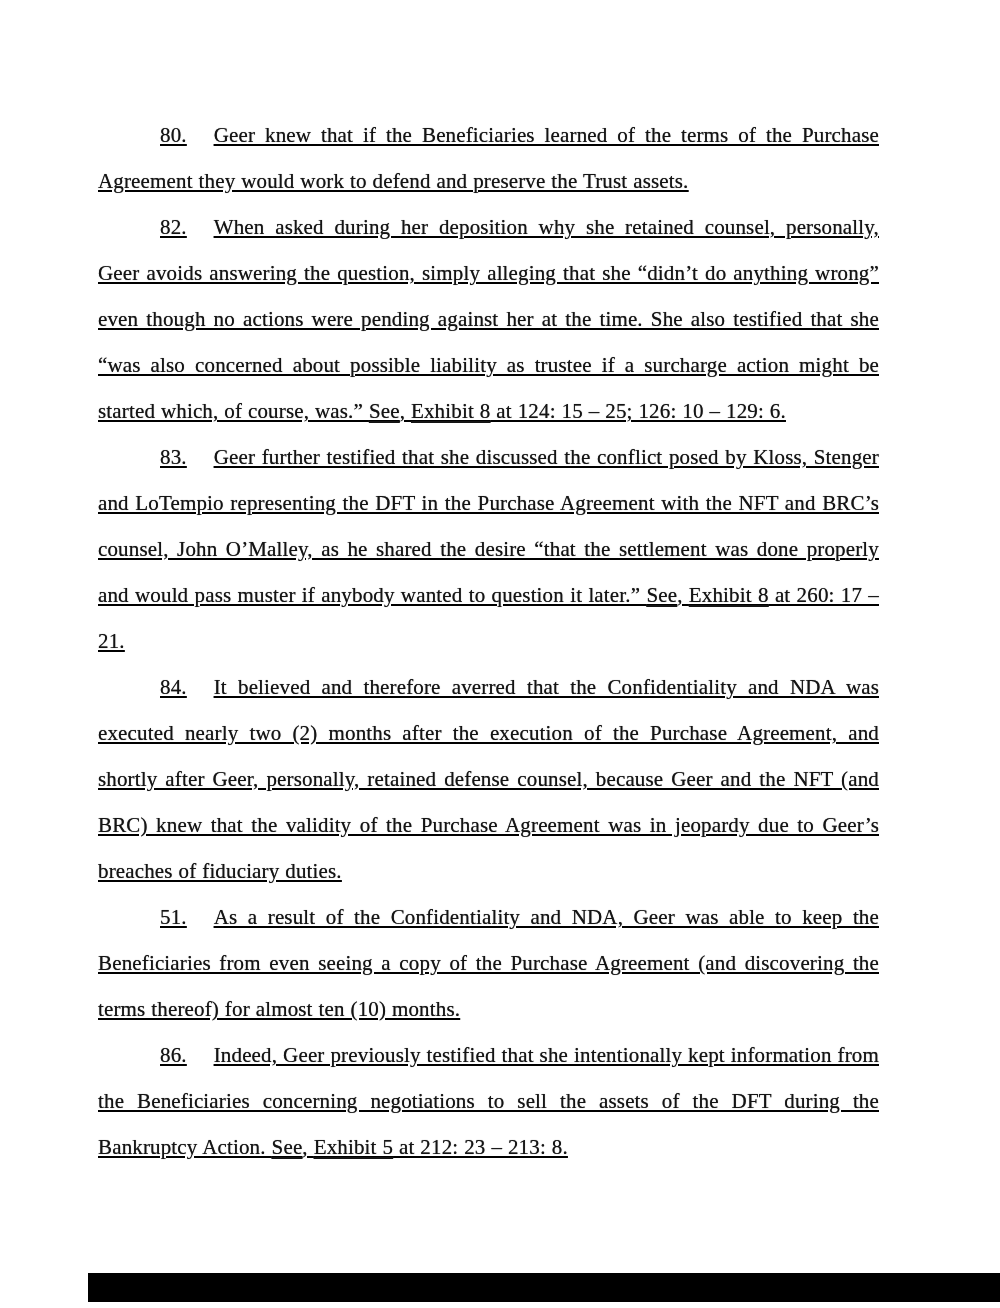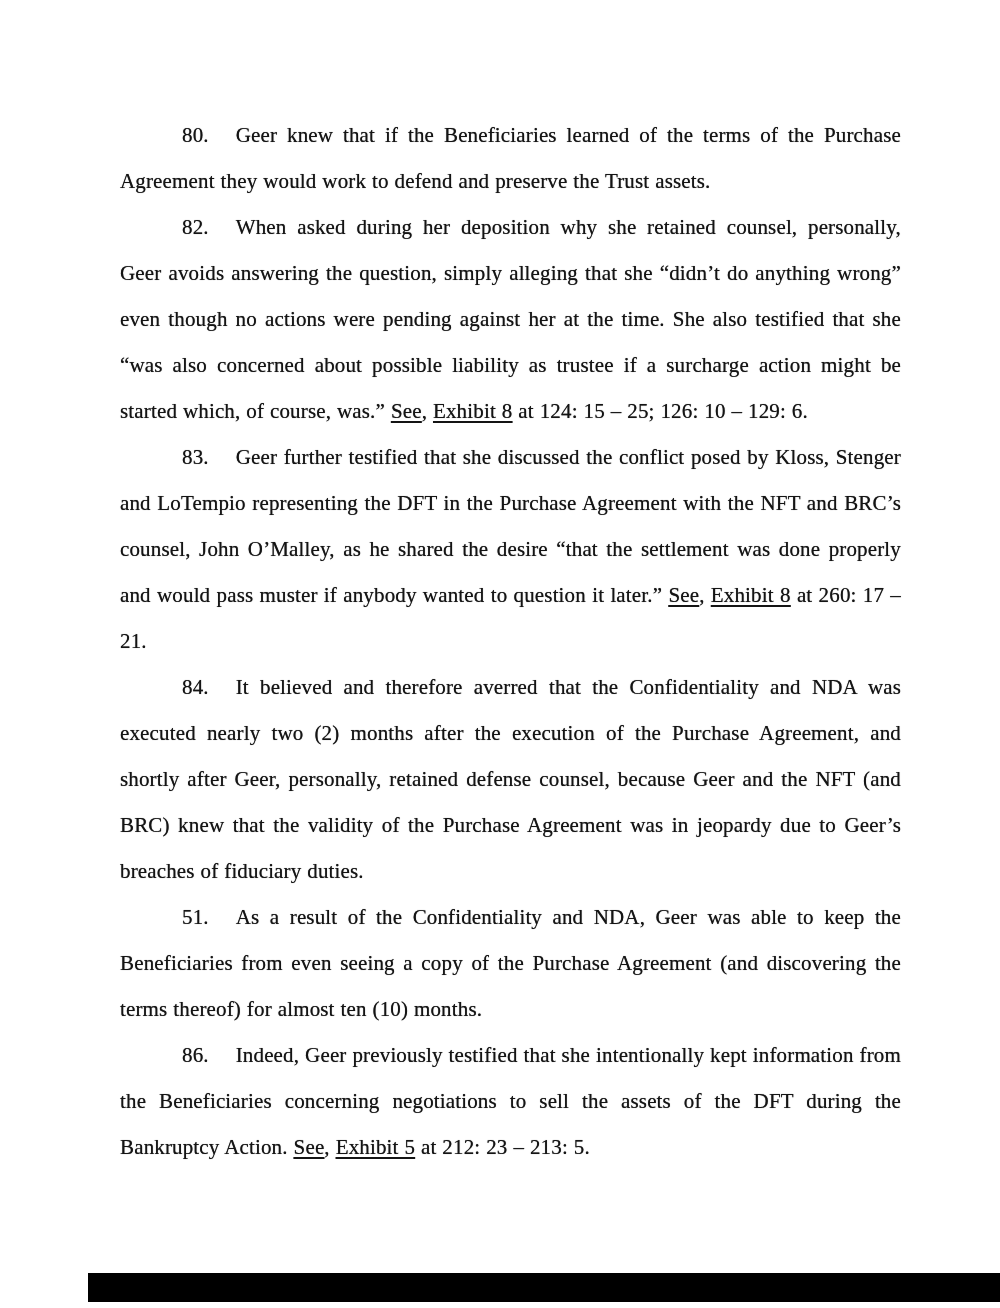--- a/index.html
+++ b/index.html
@@ -10,23 +10,24 @@
   .page {
     position: relative;
     width: 1000px;
     height: 1308px;
     background: #ffffff;
     overflow: hidden;
     font-family: "Liberation Serif", "DejaVu Serif", serif;
   }
   .doc-body {
     position: absolute;
-    left: 120px;
+    left: 98px;
     top: 112px;
     width: 781px;
+    text-decoration: underline;
   }
   p.para {
     margin: 0;
     padding: 0;
     font-size: 21px;
     line-height: 46px;
     font-weight: 400;
     color: #141414;
     text-align: justify;
     text-indent: 62px;
@@ -58,16 +59,16 @@
 </head>
 <body>
 
 <div class="page">
   <div class="doc-body">
       <p class="para"><span class="num">80.</span><span class="tab"></span><span>Geer knew that if the Beneficiaries learned of the terms of the Purchase Agreement they would work to defend and preserve the Trust assets.</span></p>
       <p class="para"><span class="num">82.</span><span class="tab"></span><span>When asked during her deposition why she retained counsel, personally, Geer avoids answering the question, simply alleging that she “didn’t do anything wrong” even though no actions were pending against her at the time. She also testified that she “was also concerned about possible liability as trustee if a surcharge action might be started which, of course, was.” </span><span class="u">See</span><span>, </span><span class="u">Exhibit 8</span><span> at 124: 15 – 25; 126: 10 – 129: 6.</span></p>
       <p class="para"><span class="num">83.</span><span class="tab"></span><span>Geer further testified that she discussed the conflict posed by Kloss, Stenger and LoTempio representing the DFT in the Purchase Agreement with the NFT and BRC’s counsel, John O’Malley, as he shared the desire “that the settlement was done properly and would pass muster if anybody wanted to question it later.” </span><span class="u">See</span><span>, </span><span class="u">Exhibit 8</span><span> at 260: 17 – 21.</span></p>
       <p class="para"><span class="num">84.</span><span class="tab"></span><span>It believed and therefore averred that the Confidentiality and NDA was executed nearly two (2) months after the execution of the Purchase Agreement, and shortly after Geer, personally, retained defense counsel, because Geer and the NFT (and BRC) knew that the validity of the Purchase Agreement was in jeopardy due to Geer’s breaches of fiduciary duties.</span></p>
       <p class="para"><span class="num">51.</span><span class="tab"></span><span>As a result of the Confidentiality and NDA, Geer was able to keep the Beneficiaries from even seeing a copy of the Purchase Agreement (and discovering the terms thereof) for almost ten (10) months.</span></p>
-      <p class="para"><span class="num">86.</span><span class="tab"></span><span>Indeed, Geer previously testified that she intentionally kept information from the Beneficiaries concerning negotiations to sell the assets of the DFT during the Bankruptcy Action. </span><span class="u">See</span><span>, </span><span class="u">Exhibit 5</span><span> at 212: 23 – 213: 5.</span></p>
+      <p class="para"><span class="num">86.</span><span class="tab"></span><span>Indeed, Geer previously testified that she intentionally kept information from the Beneficiaries concerning negotiations to sell the assets of the DFT during the Bankruptcy Action. </span><span class="u">See</span><span>, </span><span class="u">Exhibit 5</span><span> at 212: 23 – 213: 8.</span></p>
     </div>
   <div class="scan-bar"></div>
 </div>
 
 </body></html>

